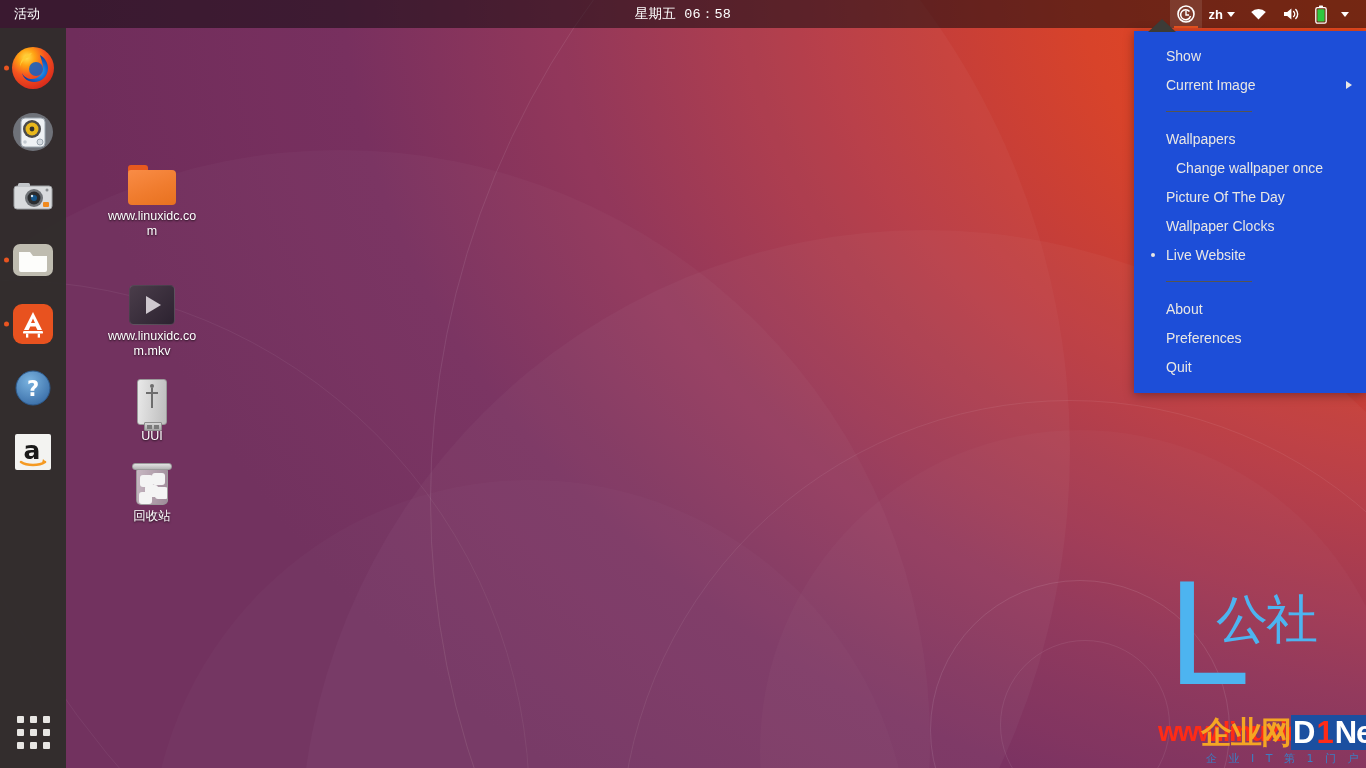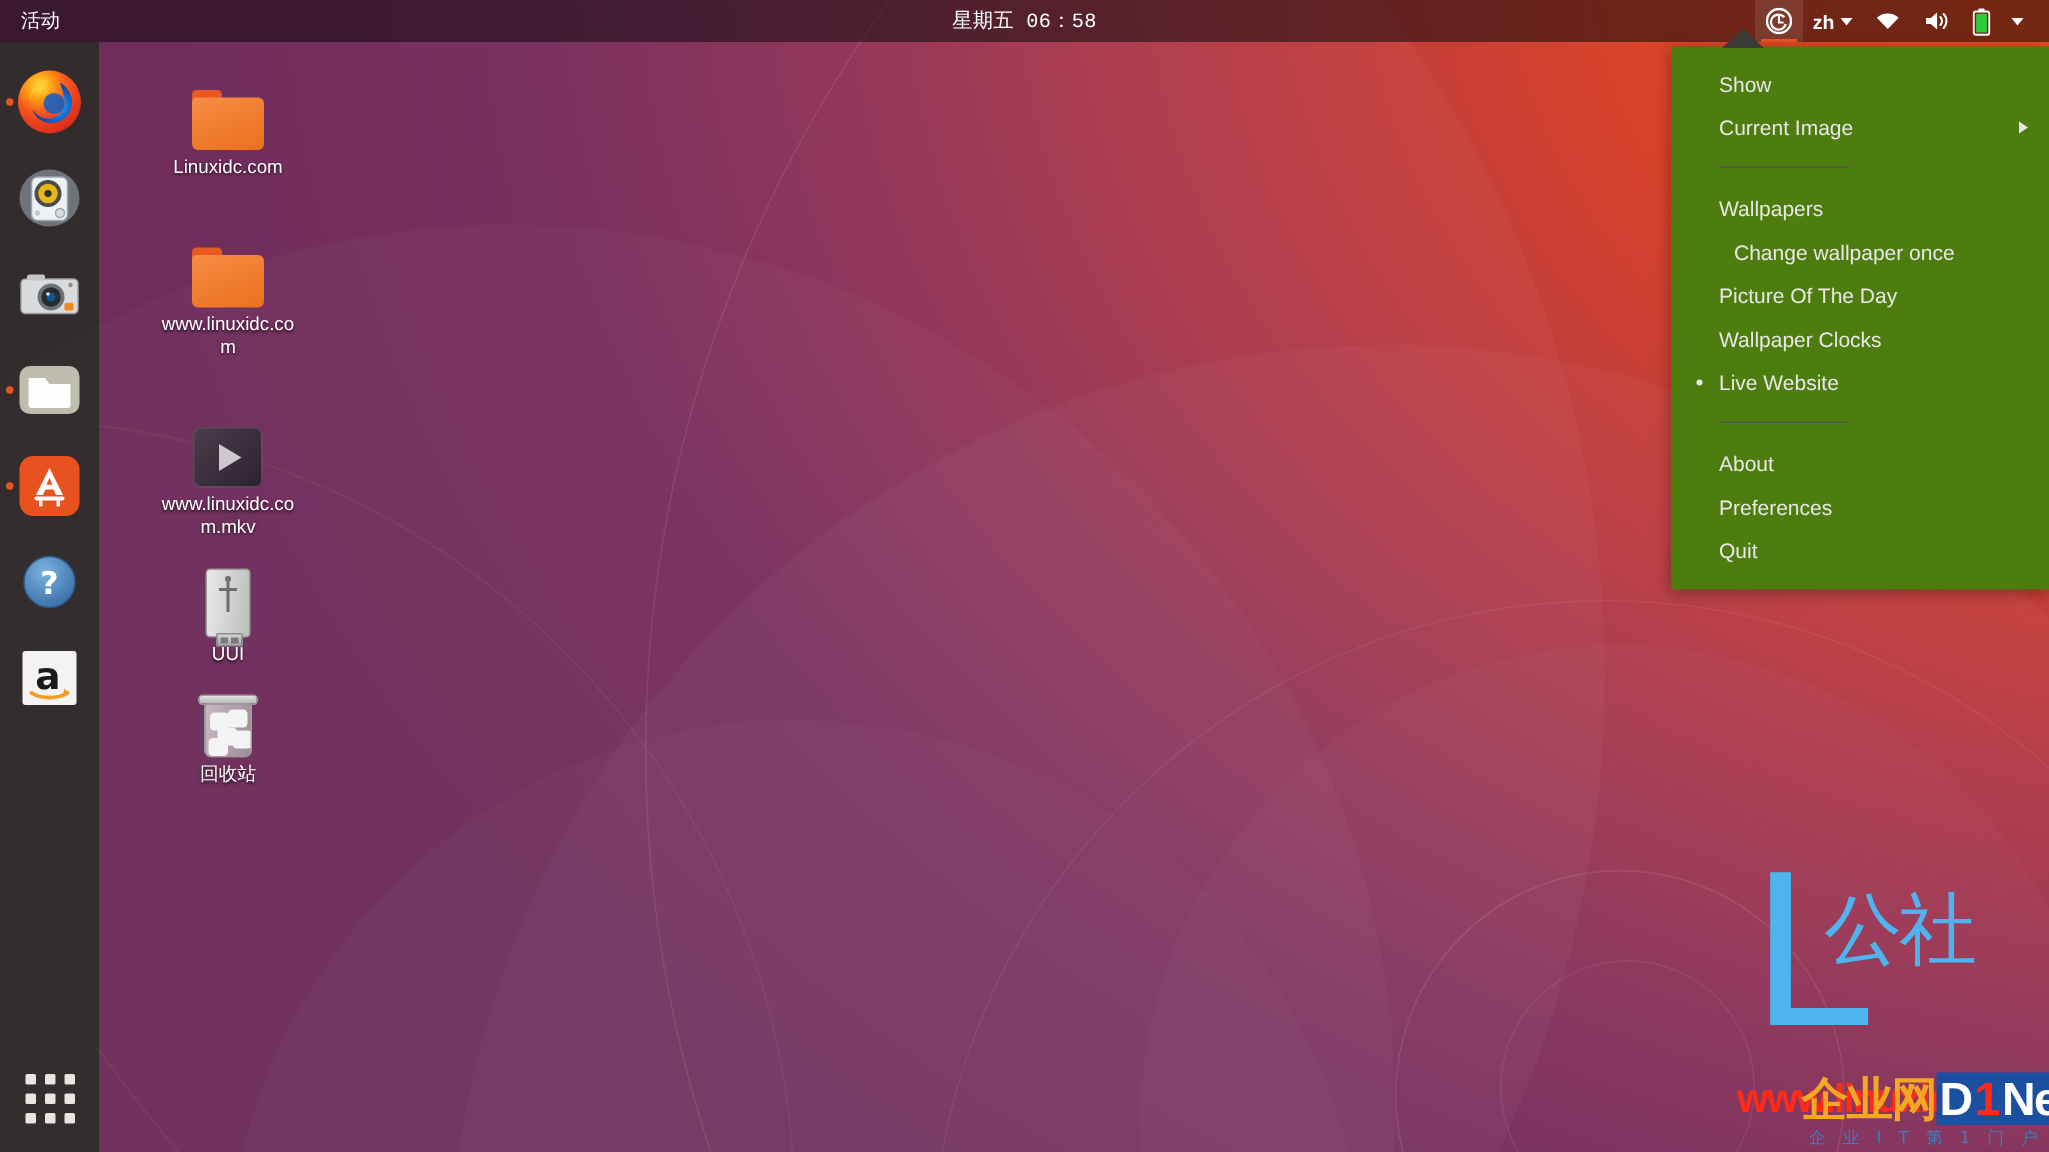--- a/index.html
+++ b/index.html
@@ -108,22 +108,22 @@
   .trash { width:36px; height:42px; position:relative; }
   .trash .lid { position:absolute; left:-2px; top:0; width:40px; height:7px;
     background:linear-gradient(#e2e2e2,#b5b5b5); border-radius:3px; border:1px solid #9b9b9b; }
   .trash .can { position:absolute; left:2px; top:6px; width:32px; height:36px;
     background:linear-gradient(100deg,rgba(228,228,228,.75),rgba(178,178,178,.7));
     border-radius:2px 2px 5px 5px; border:1px solid rgba(150,150,150,.8); overflow:hidden; }
   .trash .paper { position:absolute; width:13px; height:12px; background:#f4f4f4;
     border-radius:3px; }
 
   
-  #menu { position:absolute; right:0; top:31px; width:252px;
-    background:#4d7c0f; z-index:50; padding:10px 0 12px;
+  #menu { position:absolute; right:0; top:31px; width:232px;
+    background:#1d4ed8; z-index:50; padding:10px 0 12px;
     box-shadow:0 2px 10px rgba(0,0,0,.35); }
   #menu-arrow { position:absolute; right:190px; top:19px; width:0; height:0;
     border-left:14px solid transparent; border-right:14px solid transparent;
     border-bottom:13px solid #3c3b37; z-index:51; }
   .mi { height:29px; display:flex; align-items:center; position:relative;
     padding:0 14px 0 32px; color:#e9e7e4; font-size:14px; }
   .mi.indent { padding-left:42px; }
   .mi .bullet { position:absolute; left:17px; top:50%; transform:translateY(-50%);
     width:4px; height:4px; border-radius:50%; background:#e9e7e4; }
   .mi .subarrow { margin-left:auto; width:0;height:0;
@@ -165,29 +165,20 @@
       <div class="arc a6"></div>
     <div class="arc a7"></div>
       <div class="arc a8"></div>
       <div class="arc a9"></div>
     <div class="arc a10"></div>
       <div class="arc a11"></div>
   </div>
 
   <div id="desk">
 
-    <div class="dicon" style="top:20px">
-      <div class="glyph">
-        <div class="folder">
-            <div class="tab"></div>
-            <div class="body"></div>
-          </div>
-      </div>
-      <div class="lbl">Linuxidc.com</div>
-    </div>
 
     <div class="dicon" style="top:125px">
       <div class="glyph">
         <div class="folder">
             <div class="tab"></div>
             <div class="body"></div>
           </div>
       </div>
       <div class="lbl">www.linuxidc.com</div>
     </div>

